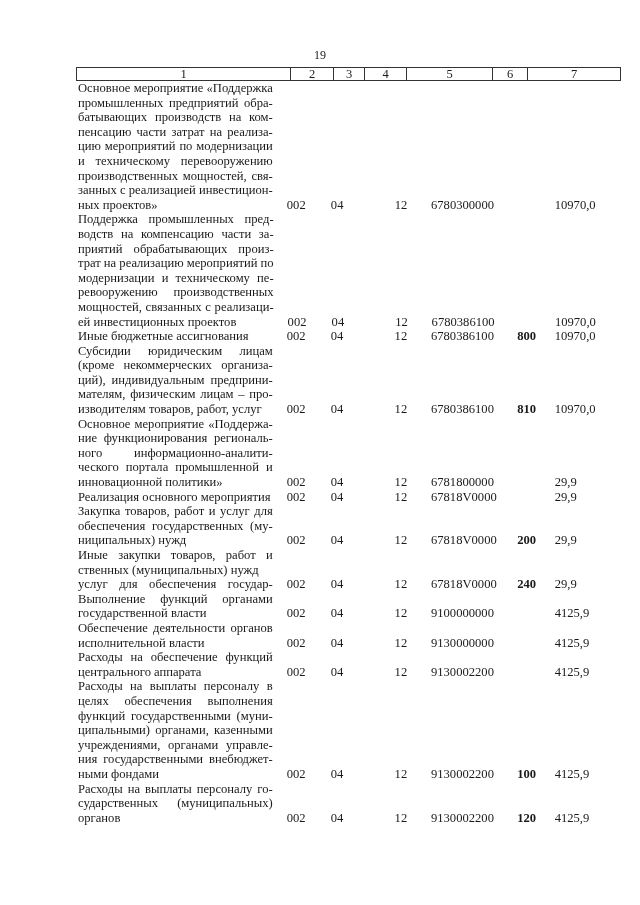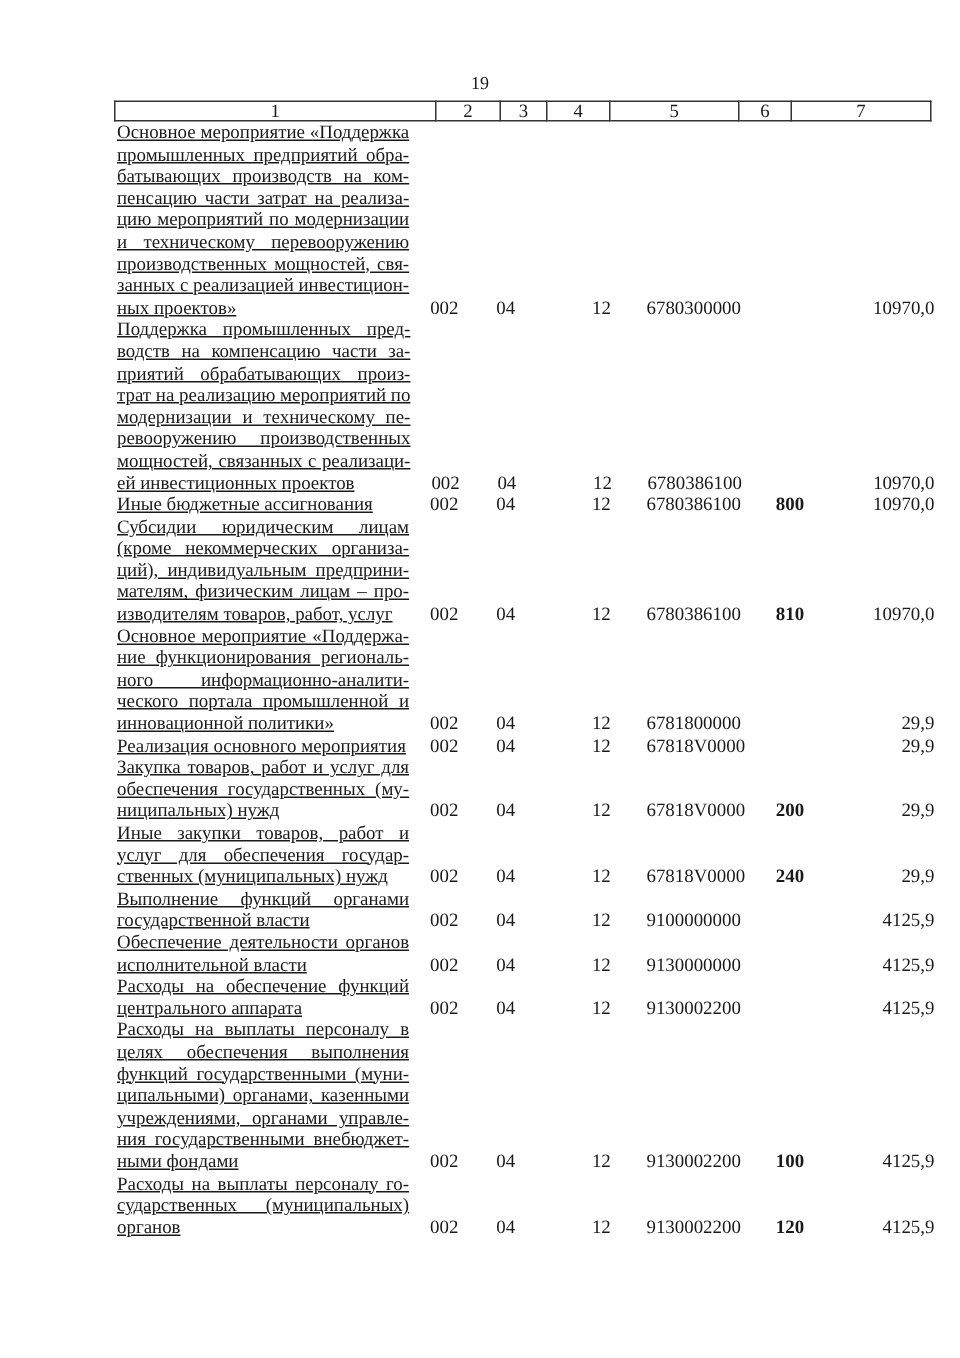--- a/index.html
+++ b/index.html
@@ -7,28 +7,28 @@
          font-family: "Liberation Serif", "DejaVu Serif", serif; color: #1a1a1a; }
   .page-num { position: absolute; top: 48px; left: 0; width: 640px; text-align: center;
               font-size: 12px; }
   table.hdr { position: absolute; top: 67px; left: 76px; border-collapse: collapse;
               font-size: 12.5px; }
   table.hdr td { border: 1px solid #333; height: 12px; line-height: 12px; padding: 0;
                  text-align: center; }
   .rows { position: absolute; top: 81px; left: 78px; width: 545px; }
   .row { display: flex; align-items: flex-end; font-size: 12.6px; line-height: 14.6px; }
   .c1 { width: 208px; text-align: justify; text-align-last: left; hyphens: manual; }
-  .c1 .ln { display: block; text-align: justify; text-align-last: justify; white-space: nowrap; text-decoration: underline; }
+  .c1 .ln { display: block; text-align: justify; text-align-last: justify; white-space: nowrap; }
   .c1 .ln.last { text-align-last: left; }
   .c2 { width: 30px; margin-left: 14px; }
   .c3 { width: 30px; margin-left: 16px; }
   .c4 { width: 30px; margin-left: 28px; text-align: center; }
   .c5 { width: 90px; margin-left: 16px; }
   .c6 { width: 40px; margin-left: 2px; font-weight: bold; }
-  .c7 { width: 73px; text-align: right; }
+  .c7 { width: 73px; }
 </style>
 </head>
 <body>
 
 <div class="page-num">19</div>
 
 <table class="hdr">
   <tbody>
       <tr>
     <td style="width:213px">1</td>
@@ -141,22 +141,22 @@
       <div class="c2">002</div>
       <div class="c3">04</div>
       <div class="c4">12</div>
       <div class="c5">67818V0000</div>
       <div class="c6">200</div>
       <div class="c7">29,9</div>
     </div>
     <div class="row">
       <div class="c1">
         <span class="ln">Иные закупки товаров, работ и</span>
+        <span class="ln last">ственных (муниципальных) нужд</span>
         <span class="ln">услуг для обеспечения государ-</span>
-        <span class="ln last">ственных (муниципальных) нужд</span>
       </div>
       <div class="c2">002</div>
       <div class="c3">04</div>
       <div class="c4">12</div>
       <div class="c5">67818V0000</div>
       <div class="c6">240</div>
       <div class="c7">29,9</div>
     </div>
     <div class="row">
       <div class="c1">

